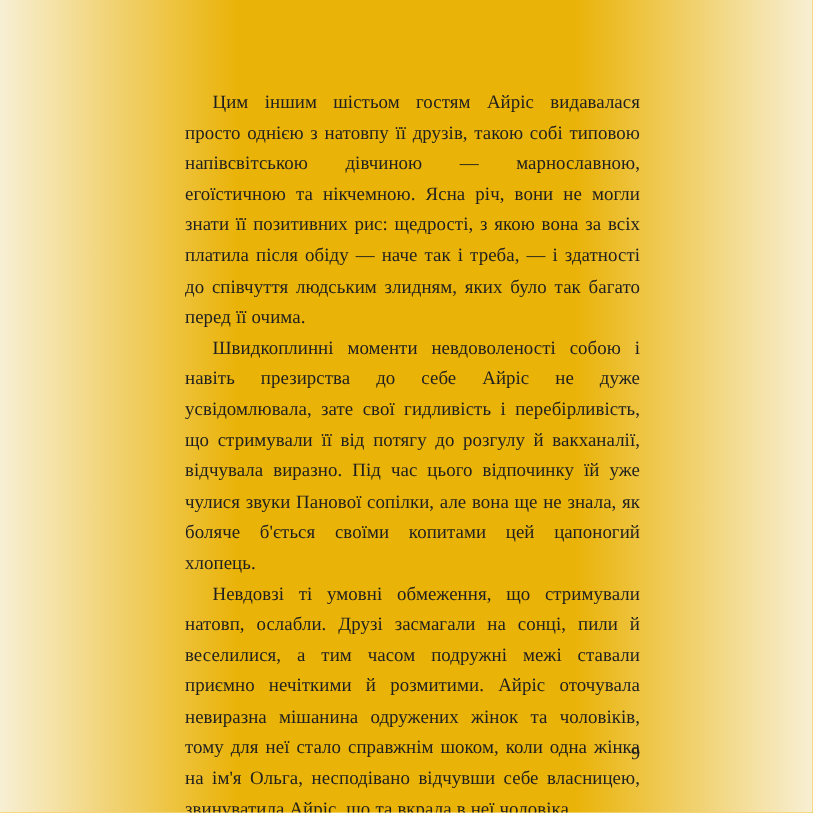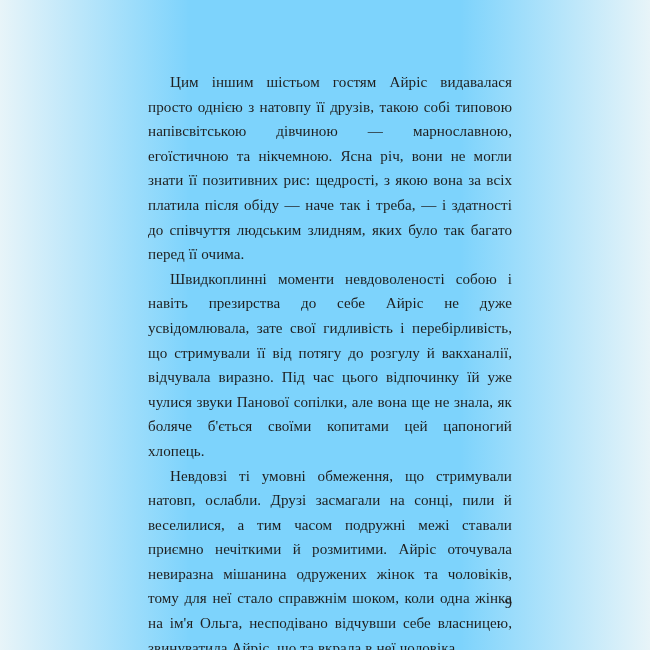--- a/index.html
+++ b/index.html
@@ -14,21 +14,21 @@
     font-family: "Liberation Serif", "DejaVu Serif", serif;
     color: #1c1c1c;
     overflow: hidden;
   }
 
   .page {
     position: relative;
     width: 650px;
     height: 650px;
     box-sizing: border-box;
-    background: #7dd3fc;
+    background: #eab308;
   }
 
   
   .page::before {
     content: "";
     position: absolute;
     inset: 0;
     pointer-events: none;
     background:
       linear-gradient(to right,

